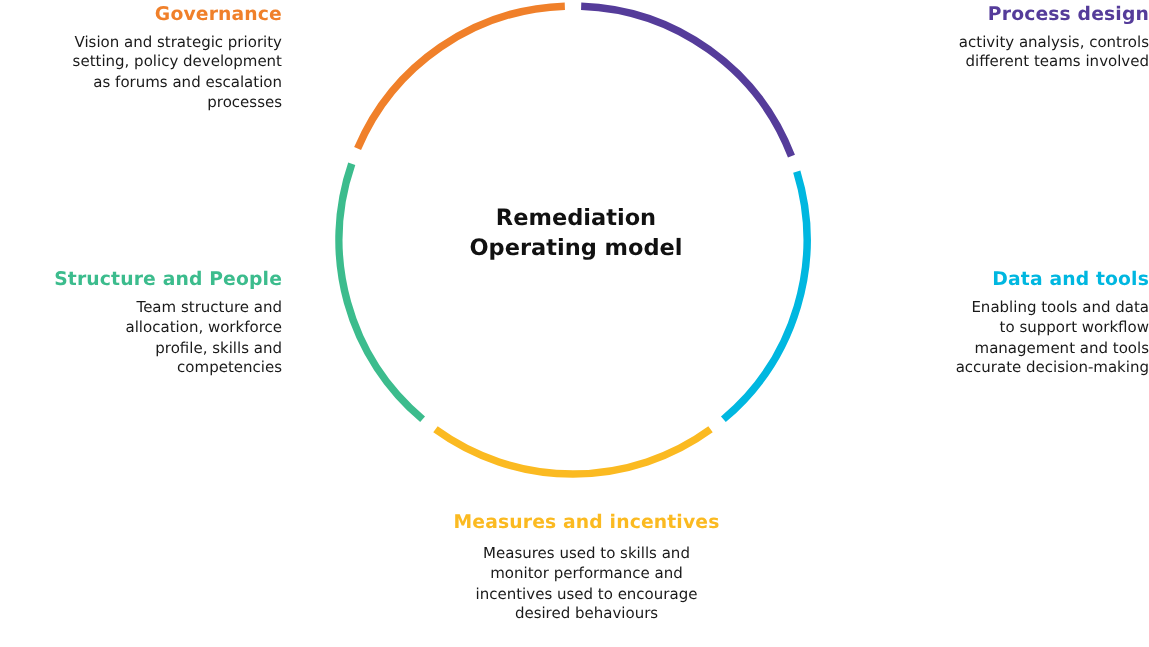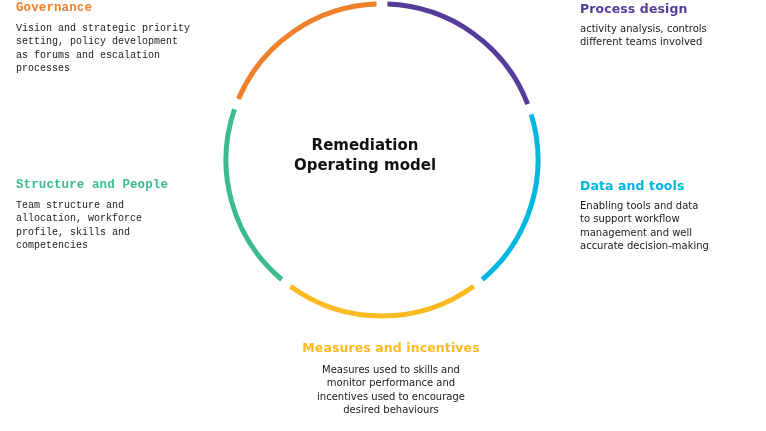--- a/index.html
+++ b/index.html
@@ -31,21 +31,21 @@
     left: 0;
     top: 0;
     width: 766px;
     height: 431px;
     pointer-events: none;
   }
 
   
   .center-label {
     position: absolute;
-    left: 245px;
+    left: 264px;
     top: 136px;
     width: 240px;
     text-align: center;
     font-size: 15px;
     font-weight: bold;
     line-height: 1.30;
     color: #111111;
   }
   .center-label .cl-line { display: block; }
 
@@ -62,22 +62,22 @@
     letter-spacing: 0.1px;
   }
   .quad-body {
     font-size: 10px;
     line-height: 1.34;
     color: #1a1a1a;
     margin: 0;
   }
   .quad-body .qb-line { display: block; }
 
-  .quad.left  { left: 16px;  text-align: left; font-family: Liberation Mono, monospace;  }
-  .quad.right { left: 580px; text-align: left; }
+  .quad.left  { left: 2px;  text-align: right;  }
+  .quad.right { left: 580px; text-align: right; }
 
   #quad-governance           { top: 1px;   }
   #quad-process-design       { top: 1px;   }
   #quad-structure-and-people { top: 178px; }
   #quad-data-and-tools       { top: 178px; }
 
   
   .quad.bottom {
     left: 253px;
     top: 340px;
@@ -134,21 +134,21 @@
         <span class="qb-line">profile, skills and</span>
         <span class="qb-line">competencies</span>
       </div>
   </div>
 
   <div class="quad right" id="quad-data-and-tools">
     <div class="quad-title" style="color: rgb(0, 183, 224);">Data and tools</div>
     <div class="quad-body">
         <span class="qb-line">Enabling tools and data</span>
         <span class="qb-line">to support workflow</span>
-        <span class="qb-line">management and well</span>
+        <span class="qb-line">management and tools</span>
         <span class="qb-line">accurate decision-making</span>
       </div>
   </div>
 
   <div class="quad bottom" id="quad-measures-and-incentives">
     <div class="quad-title" style="color: rgb(251, 186, 33);">Measures and incentives</div>
     <div class="quad-body">
         <span class="qb-line">Measures used to skills and</span>
         <span class="qb-line">monitor performance and</span>
         <span class="qb-line">incentives used to encourage</span>

